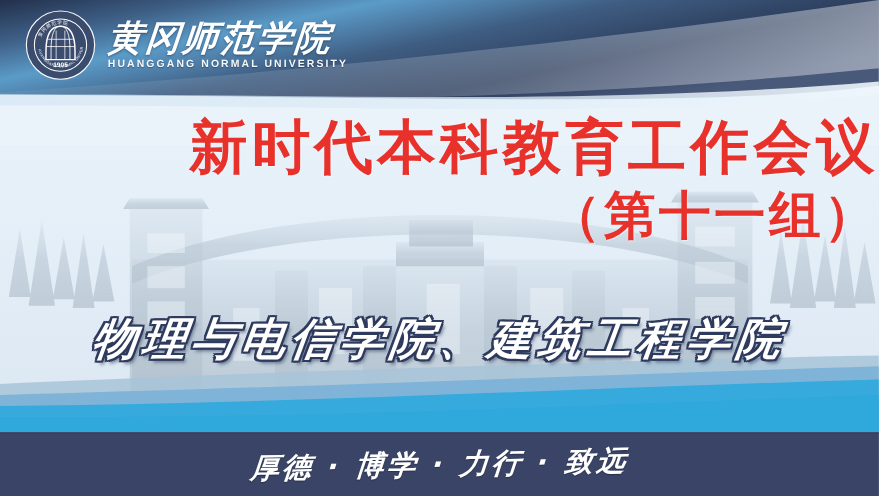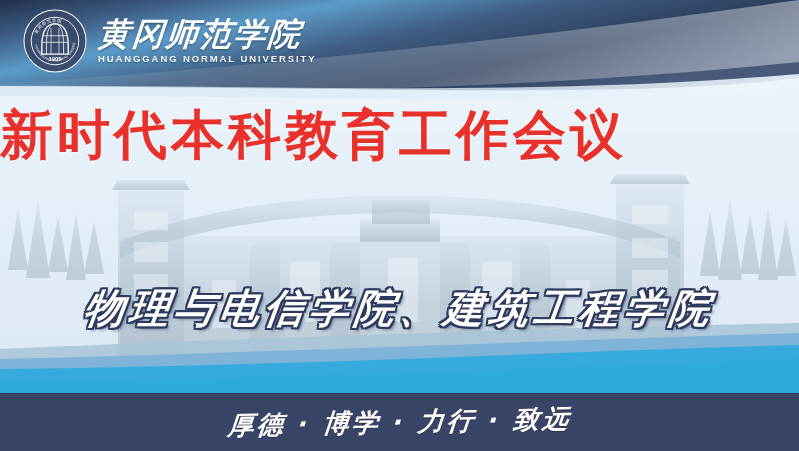--- a/index.html
+++ b/index.html
@@ -79,21 +79,21 @@
     letter-spacing:1.9px;
     white-space:nowrap;
     opacity:.95;
     text-align:center;
     text-shadow:0 1px 1px rgba(10,25,50,.4);
   }
 
   
   .title-block {
     position:absolute; left:0; top:104px; width:100%;
-    text-align:left; z-index:5;
+    text-align:right; z-index:5;
   }
   .title-main {
     color:#e8312a;
     font-family:"DejaVu Sans", sans-serif;
     font-size:53px; font-weight:bold;
     letter-spacing:4px; line-height:1.18;
     white-space:nowrap;
     text-shadow:1px 1px 0 rgba(255,255,255,.45);
   }
   .title-sub {
@@ -232,20 +232,21 @@
       </svg>
     </div>
     <div class="logo-text">
       <div class="uni-cn">黄冈师范学院</div>
       <div class="uni-en">HUANGGANG NORMAL UNIVERSITY</div>
     </div>
   </div>
 
   <div class="title-block">
     <div class="title-main">新时代本科教育工作会议</div>
+    <div class="title-sub">（第十一组）</div>
   </div>
 
   <div class="colleges">物理与电信学院、建筑工程学院</div>
 
   <div class="waves">
     <svg viewBox="0 0 799 70" preserveAspectRatio="none">
       <path d="M0 26 C 220 16, 520 6, 799 0 L799 70 L0 70 Z" fill="#a8c4d8" opacity="0.85"></path>
       <path d="M0 36 C 240 30, 540 18, 799 10 L799 70 L0 70 Z" fill="#7fb4d8"></path>
       <path d="M0 46 C 260 44, 520 30, 799 22 L799 70 L0 70 Z" fill="#36a9dd"></path>
       <path d="M0 56 C 300 58, 560 44, 799 36 L799 70 L0 70 Z" fill="#2fa8dc"></path>

